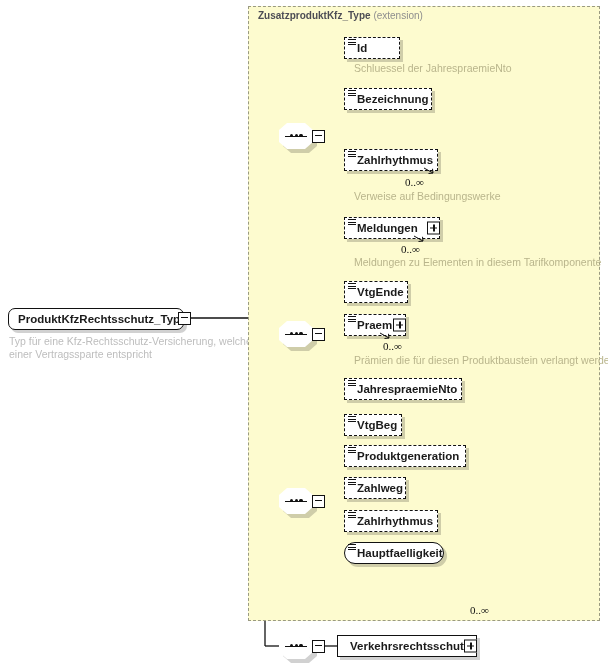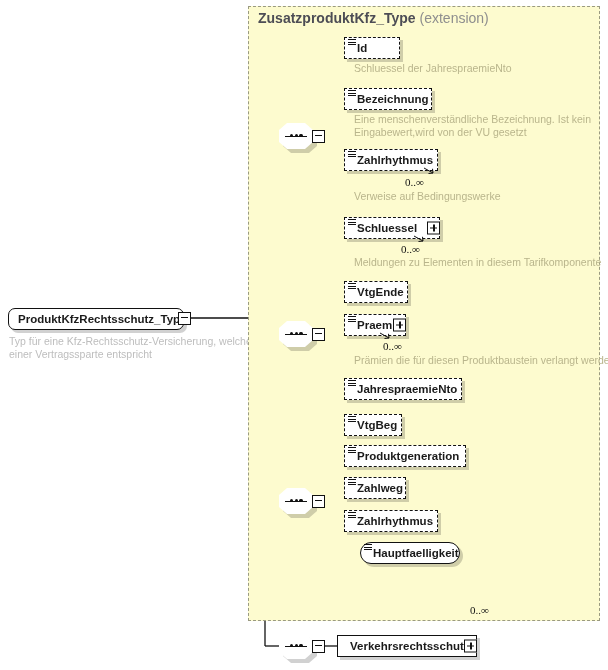--- a/index.html
+++ b/index.html
@@ -29,21 +29,21 @@
     width: 352px;
     height: 615px;
     background: #fdfbcf;
     border: 1px dashed #9a9a80;
     box-sizing: border-box;
   }
   .ext-title {
     position: absolute;
     left: 258px;
     top: 10px;
-    font-size: 14px;
+    font-size: 10px;
     white-space: nowrap;
     color: #5d5d5d;
   }
   .ext-title b {
     color: #4d4d55;
     font-weight: bold;
   }
   .ext-title span.ext-kind {
     color: #8e8e8e;
     font-weight: normal;
@@ -319,22 +319,20 @@
   <div class="annot" style="left:354px; top:62px;">Schluessel der JahrespraemieNto</div>
 
   <div class="node optional" style="left:344px; top:88px; width:88px;">
     <span class="elem-glyph">
         <i></i>
         <i></i>
         <i></i>
       </span>
     <span>Bezeichnung</span>
   </div>
-  <div class="annot" style="left:354px; top:113px;">Eine menschenverständliche Bezeichnung. Ist kein
-Eingabewert,wird von der VU gesetzt</div>
 
   <div class="node optional" style="left:344px; top:149px; width:94px;">
     <span class="elem-glyph">
         <i></i>
         <i></i>
         <i></i>
       </span>
     <span>Zahlrhythmus</span>
     <span class="repeat-mark">
       <svg width="12" height="8" viewBox="0 0 12 8">
@@ -344,21 +342,21 @@
   </div>
   <div class="cardinality" style="left:405px; top:176px;">0..∞</div>
   <div class="annot" style="left:354px; top:190px;">Verweise auf Bedingungswerke</div>
 
   <div class="node optional has-expand" style="left:344px; top:217px; width:96px;">
     <span class="elem-glyph">
         <i></i>
         <i></i>
         <i></i>
       </span>
-    <span>Schluessel</span>
+    <span>Meldungen</span>
     <span class="expand-box"></span>
     <span class="repeat-mark" style="right:14px;">
       <svg width="12" height="8" viewBox="0 0 12 8">
           <path d="M1,1 L10,6 L5.5,6.5 M10,6 L9.5,1.8" stroke="#111" stroke-width="1" fill="none"></path>
         </svg>
     </span>
   </div>
   <div class="cardinality" style="left:401px; top:243px;">0..∞</div>
   <div class="annot" style="left:354px; top:256px;">Meldungen zu Elementen in diesem Tarifkomponente</div>
 
@@ -426,21 +424,21 @@
 
   <div class="node optional" style="left:344px; top:510px; width:94px;">
     <span class="elem-glyph">
         <i></i>
         <i></i>
         <i></i>
       </span>
     <span>Zahlrhythmus</span>
   </div>
 
-  <div class="node required" style="left:360px; top:542px; width:100px;border-radius:11px;">
+  <div class="node required" style="left:344px; top:542px; width:100px;border-radius:11px;">
     <span class="elem-glyph">
         <i></i>
         <i></i>
         <i></i>
       </span>
     <span>Hauptfaelligkeit</span>
   </div>
 
   <div class="cardinality" style="left:470px; top:604px;">0..∞</div>
 

